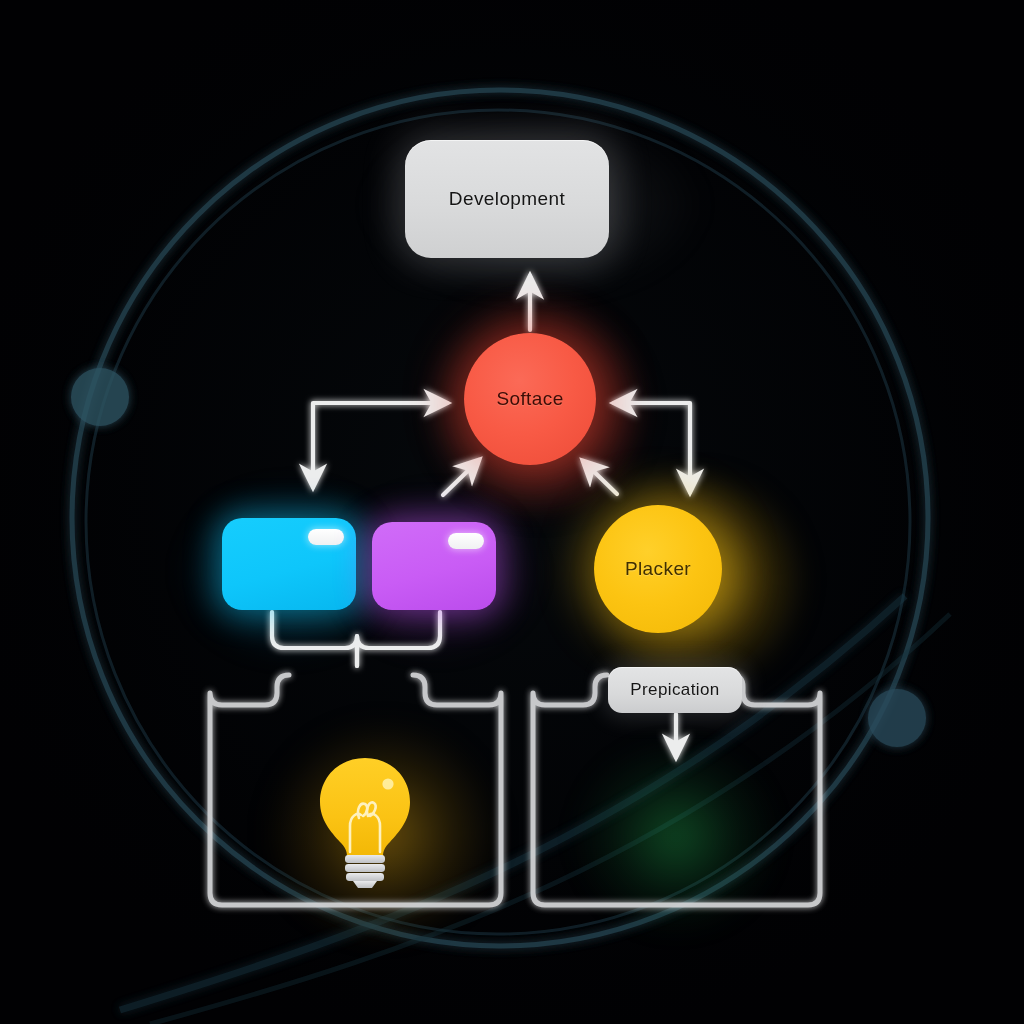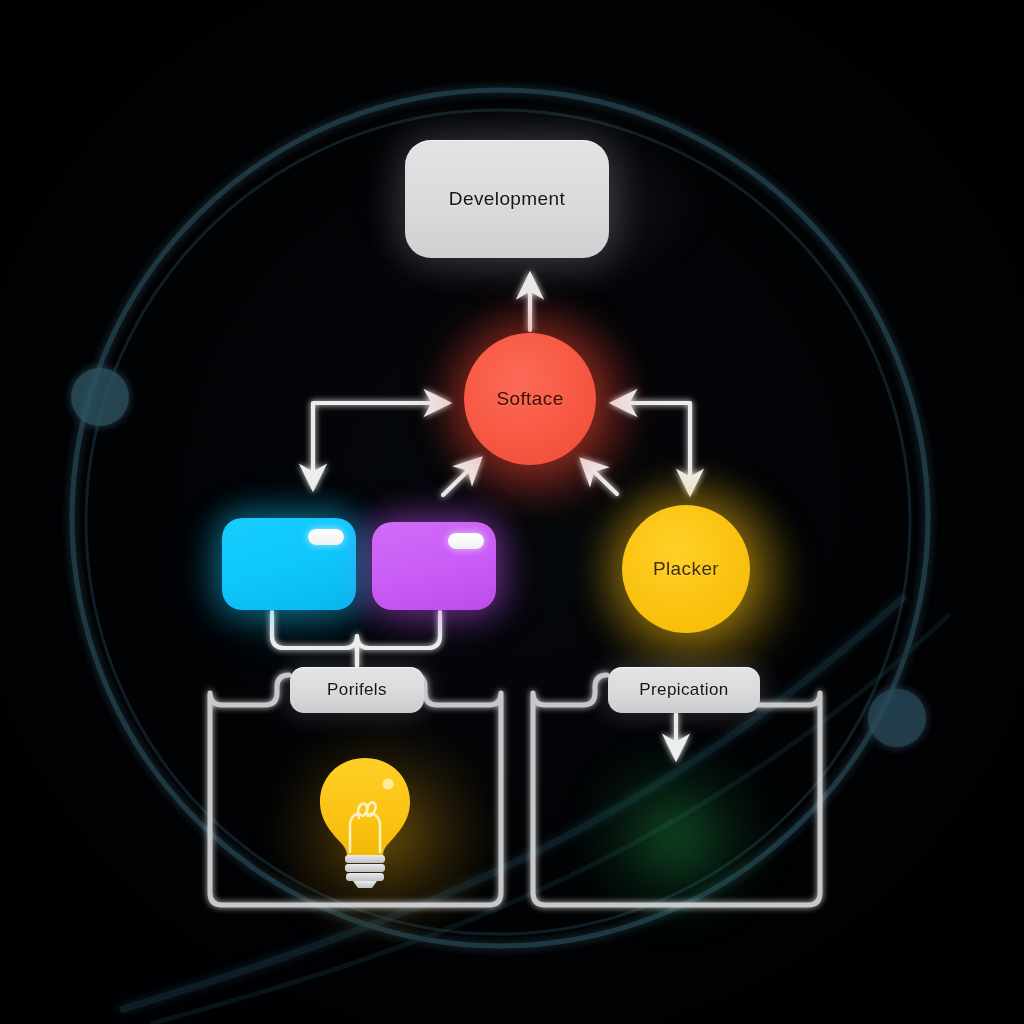--- a/index.html
+++ b/index.html
@@ -71,21 +71,21 @@
   .box-development .node-label{font-size:19px;}
 
   .circle-softace{
     left:464px;top:333px;width:132px;height:132px;border-radius:50%;
     background:radial-gradient(circle at 42% 36%, #fb6a57 0%, #f85a45 48%, #ec4b37 100%);
     box-shadow:0 0 46px 14px rgba(240,70,50,.40);
   }
   .circle-softace .node-label{font-size:19px;color:#3b0d06;text-shadow:0 1px 1px rgba(255,170,150,.35);}
 
   .circle-placker{
-    left:622px;top:505px;width:128px;height:128px;border-radius:50%;
+    left:594px;top:505px;width:128px;height:128px;border-radius:50%;
     background:radial-gradient(circle at 42% 36%, #ffd02a 0%, #fcc412 48%, #f2b806 100%);
     box-shadow:0 0 44px 13px rgba(250,195,20,.38);
   }
   .circle-placker .node-label{font-size:19px;color:#402f00;text-shadow:0 1px 1px rgba(255,235,160,.4);}
 
   .card{
     position:absolute;border-radius:20px;
   }
   .card-cyan{
     left:222px;top:518px;width:134px;height:92px;
@@ -112,21 +112,21 @@
 
   
   .pill{
     position:absolute;height:46px;border-radius:14px;
     background:linear-gradient(180deg,#e3e4e5 0%,#d8d9da 60%,#cbccce 100%);
     display:flex;align-items:center;justify-content:center;
     box-shadow:0 0 22px 5px rgba(210,214,218,.16), inset 0 1px 0 rgba(255,255,255,.55);
   }
   .pill .node-label{font-size:17px;}
   .pill-porifels{left:290px;top:667px;width:134px;}
-  .pill-prepication{left:608px;top:667px;width:152px;}
+  .pill-prepication{left:608px;top:667px;width:134px;}
 
   
   .bulb{position:absolute;left:312px;top:752px;width:106px;height:136px;}
 </style>
 </head>
 <body>
 
 <div id="stage">
 
   <svg class="bg-svg" viewBox="0 0 1024 1024">
@@ -285,20 +285,17 @@
 
     <g fill="url(#baseg)">
       <rect x="33" y="103" width="40" height="8" rx="3.4"></rect>
       <rect x="33" y="112" width="40" height="8" rx="3.4"></rect>
       <rect x="34" y="121" width="38" height="8" rx="3.4"></rect>
       <path d="M 41 129 L 65 129 L 60 136 L 46 136 Z"></path>
     </g>
   </svg>
 
 
-  <div class="pill pill-porifels">
-    <span class="node-label">Porifels</span>
-  </div>
   <div class="pill pill-prepication">
     <span class="node-label">Prepication</span>
   </div>
 
 </div>
 
 </body></html>

